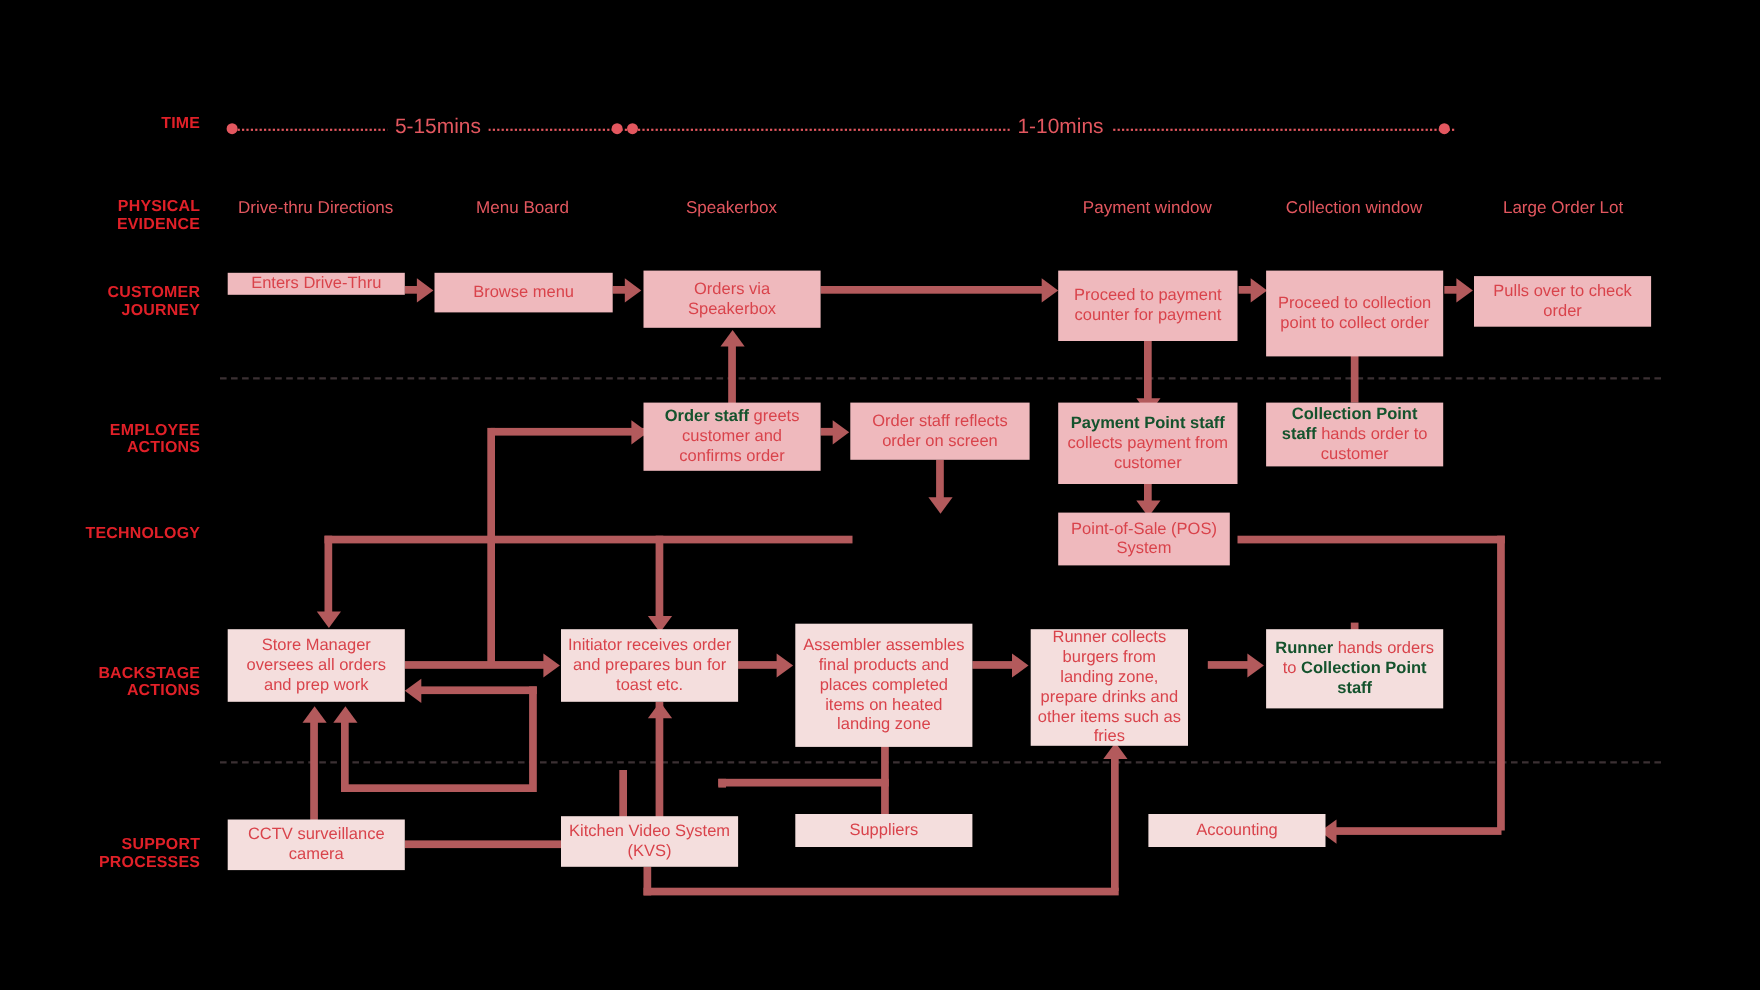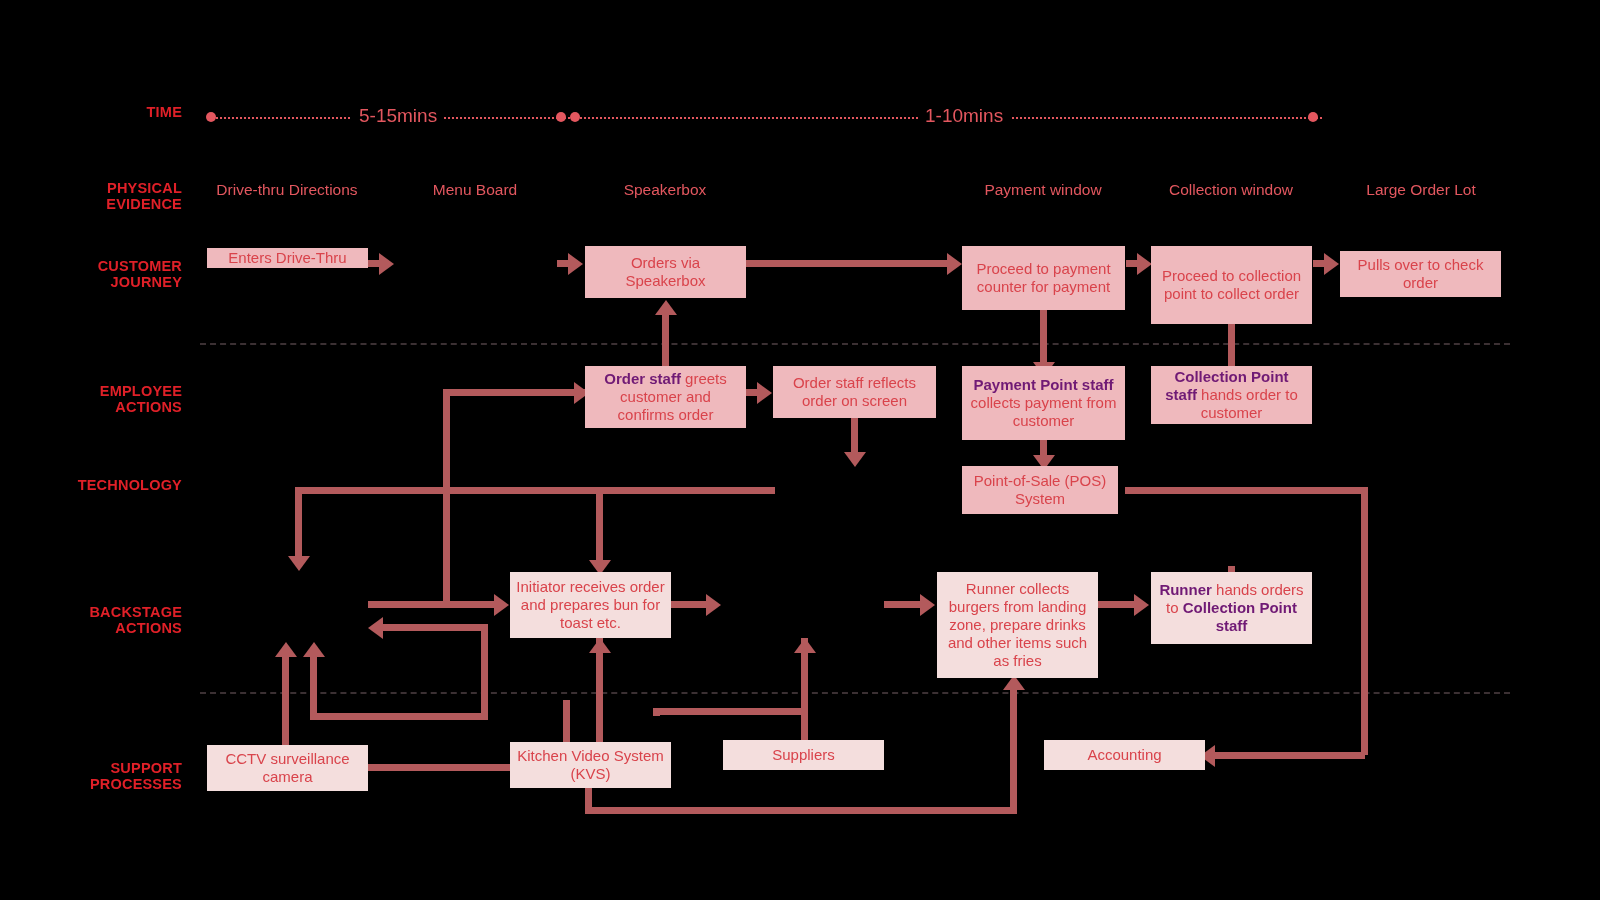--- a/index.html
+++ b/index.html
@@ -23,21 +23,21 @@
 
   
   .box{
     position:absolute; box-sizing:border-box;
     display:flex; align-items:center; justify-content:center;
     text-align:center; color:#d9434b; font-size:15px; line-height:18px;
     padding:2px 6px; z-index:5;
   }
   .box.dark{background:#efb9bd;}
   .box.light{background:#f4dedd;}
-  .box b{font-weight:bold;color:#701a75;}
+  .box b{font-weight:bold;color:#14532d;}
 
   
   .ln{position:absolute;background:#b35a5c;z-index:2;}
   .lnh{height:7px;}
   .lnv{width:7px;}
   .ar{position:absolute;width:0;height:0;z-index:3;}
   .ar-r{border-top:11px solid transparent;border-bottom:11px solid transparent;border-left:15px solid #b35a5c;}
   .ar-l{border-top:11px solid transparent;border-bottom:11px solid transparent;border-right:15px solid #b35a5c;}
   .ar-d{border-left:11px solid transparent;border-right:11px solid transparent;border-top:15px solid #b35a5c;}
   .ar-u{border-left:11px solid transparent;border-right:11px solid transparent;border-bottom:15px solid #b35a5c;}
@@ -93,20 +93,21 @@
   <div class="ln lnh" style="left:557px;top:260px;width:14px;"></div>
   <div class="ar ar-r" style="left:568px;top:253px;"></div>
   <div class="ln lnh" style="left:746px;top:260px;width:205px;"></div>
   <div class="ar ar-r" style="left:947px;top:253px;"></div>
   <div class="ln lnh" style="left:1126px;top:260px;width:14px;"></div>
   <div class="ar ar-r" style="left:1137px;top:253px;"></div>
   <div class="ln lnh" style="left:1313px;top:260px;width:14px;"></div>
   <div class="ar ar-r" style="left:1324px;top:253px;"></div>
 
   <div class="box dark" style="left:207px;top:248px;width:161px;height:20px;">Enters Drive-Thru</div>
+  <div class="box dark" style="left:395px;top:248px;width:162px;height:36px;">Browse menu</div>
   <div class="box dark" style="left:585px;top:246px;width:161px;height:52px;">Orders via Speakerbox</div>
   <div class="box dark" style="left:962px;top:246px;width:163px;height:64px;">Proceed to payment counter for payment</div>
   <div class="box dark" style="left:1151px;top:246px;width:161px;height:78px;">Proceed to collection point to collect order</div>
   <div class="box dark" style="left:1340px;top:251px;width:161px;height:46px;">Pulls over to check order</div>
 
   <div class="ln lnv" style="left:662px;top:312px;height:55px;"></div>
   <div class="ar ar-u" style="left:655px;top:300px;"></div>
 
   <div class="ln lnv" style="left:1040px;top:306px;height:62px;"></div>
   <div class="ar ar-d" style="left:1033px;top:362px;"></div>
@@ -145,24 +146,30 @@
   <div class="ln lnv" style="left:295px;top:487px;height:78px;"></div>
   <div class="ar ar-d" style="left:288px;top:556px;"></div>
 
   <div class="ln lnh" style="left:1125px;top:487px;width:243px;"></div>
   <div class="ln lnv" style="left:1361px;top:487px;height:268px;"></div>
   <div class="ln lnh" style="left:1210px;top:752px;width:155px;"></div>
   <div class="ar ar-l" style="left:1200px;top:745px;"></div>
 
   <div class="ln lnv" style="left:1228px;top:566px;height:20px;"></div>
 
+  <div class="box light" style="left:207px;top:572px;width:161px;height:66px;">
+      <span><b></b><span>Store Manager oversees all orders and prep work</span></span>
+    </div>
   <div class="box light" style="left:510px;top:572px;width:161px;height:66px;">
       <span><b></b><span>Initiator receives order and prepares bun for toast etc.</span></span>
     </div>
-  <div class="box light" style="left:937px;top:572px;width:161px;height:106px;">
+  <div class="box light" style="left:723px;top:567px;width:161px;height:112px;">
+      <span><b></b><span>Assembler assembles final products and places completed items on heated landing zone</span></span>
+    </div>
+  <div class="box light" style="left:937px;top:572px;width:143px;height:106px;">
       <span><b></b><span>Runner collects burgers from landing zone, prepare drinks and other items such as fries</span></span>
     </div>
   <div class="box light" style="left:1151px;top:572px;width:161px;height:72px;">
       <span><b>Runner</b><span> hands orders to </span><b>Collection Point staff</b></span>
     </div>
 
   <div class="ln lnh" style="left:368px;top:601px;width:128px;"></div>
   <div class="ar ar-r" style="left:494px;top:594px;"></div>
   <div class="ln lnh" style="left:671px;top:601px;width:38px;"></div>
   <div class="ar ar-r" style="left:706px;top:594px;"></div>

